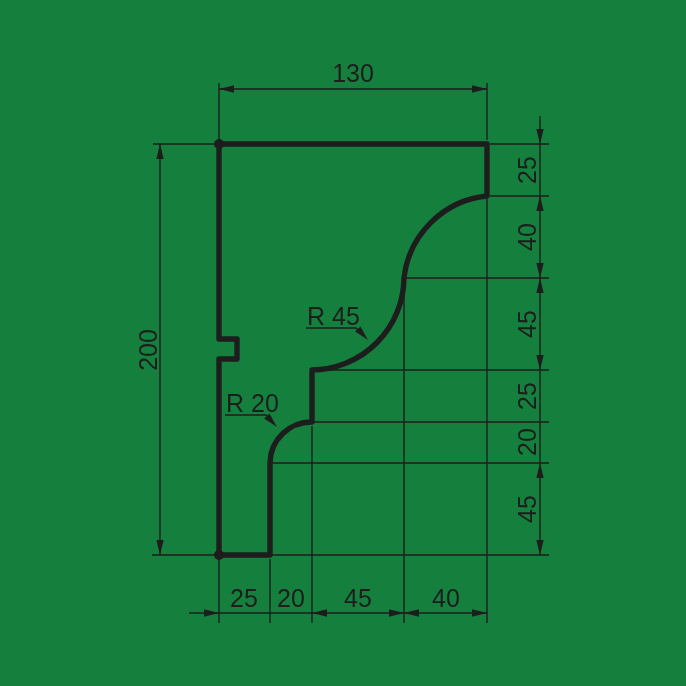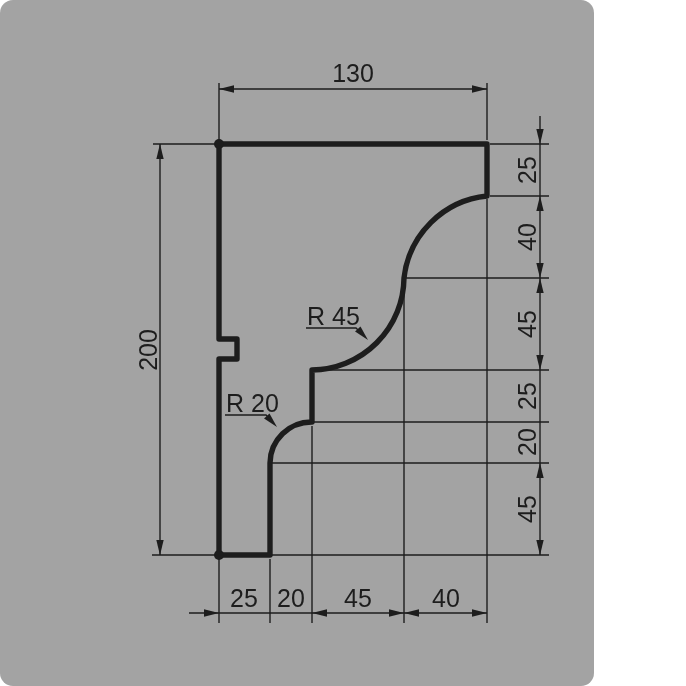--- a/index.html
+++ b/index.html
@@ -5,24 +5,23 @@
   html, body {
     margin: 0;
     padding: 0;
     background: #ffffff;
     width: 686px;
     height: 686px;
     overflow: hidden;
   }
   .drawing-stage {
     position: relative;
-    width: 594px;
+    width: 686px;
     height: 686px;
-    background: #a3a3a3;
-    border-radius: 13px;
+    background: #15803d;
   }
   svg {
     display: block;
     font-family: "Liberation Sans", sans-serif;
   }
   .dim-text {
     font-size: 25px;
     fill: #1d1d1d;
   }
   .thin {

